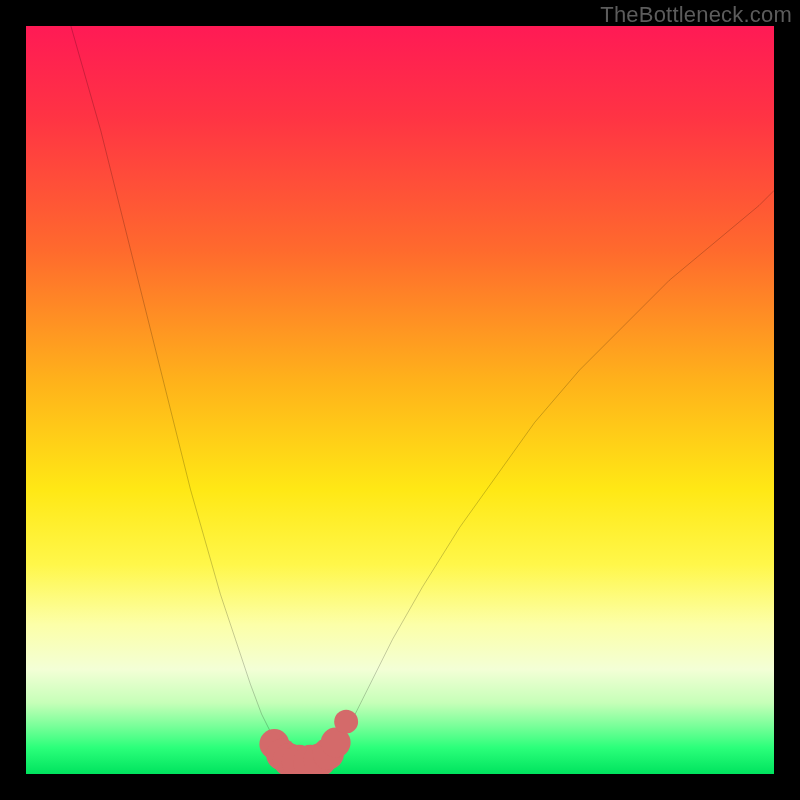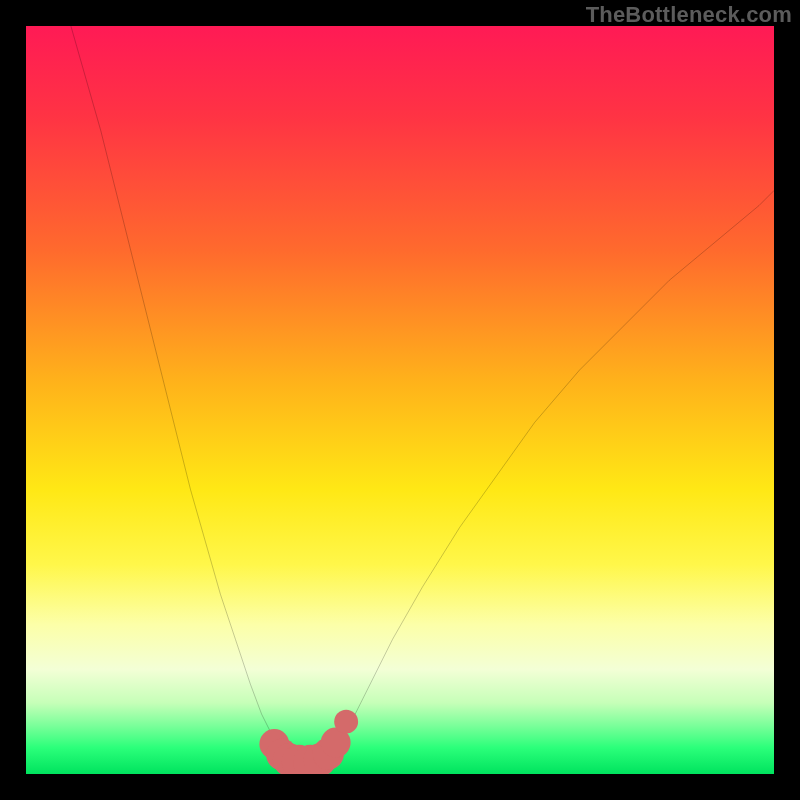--- a/index.html
+++ b/index.html
@@ -22,21 +22,21 @@
     top: 26px;
     width: 748px;
     height: 748px;
   }
   .watermark {
     position: absolute;
     top: 2px;
     right: 8px;
     color: #5c5c5c;
     font-size: 22px;
-    font-weight: 700;
+    font-weight: 400;
     letter-spacing: 0.2px;
     user-select: none;
   }
 </style>
 </head>
 <body>
 
 <div class="frame">
 
   <div class="watermark">TheBottleneck.com</div>

